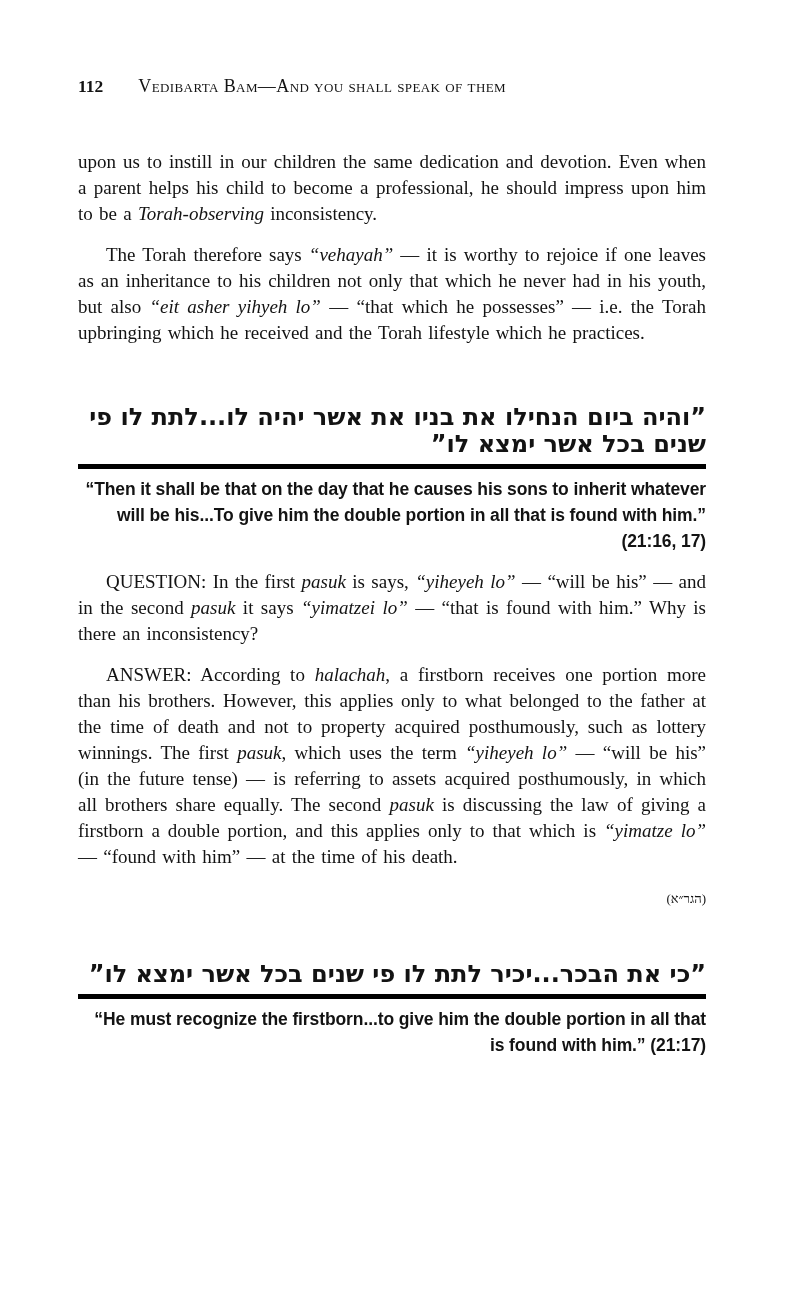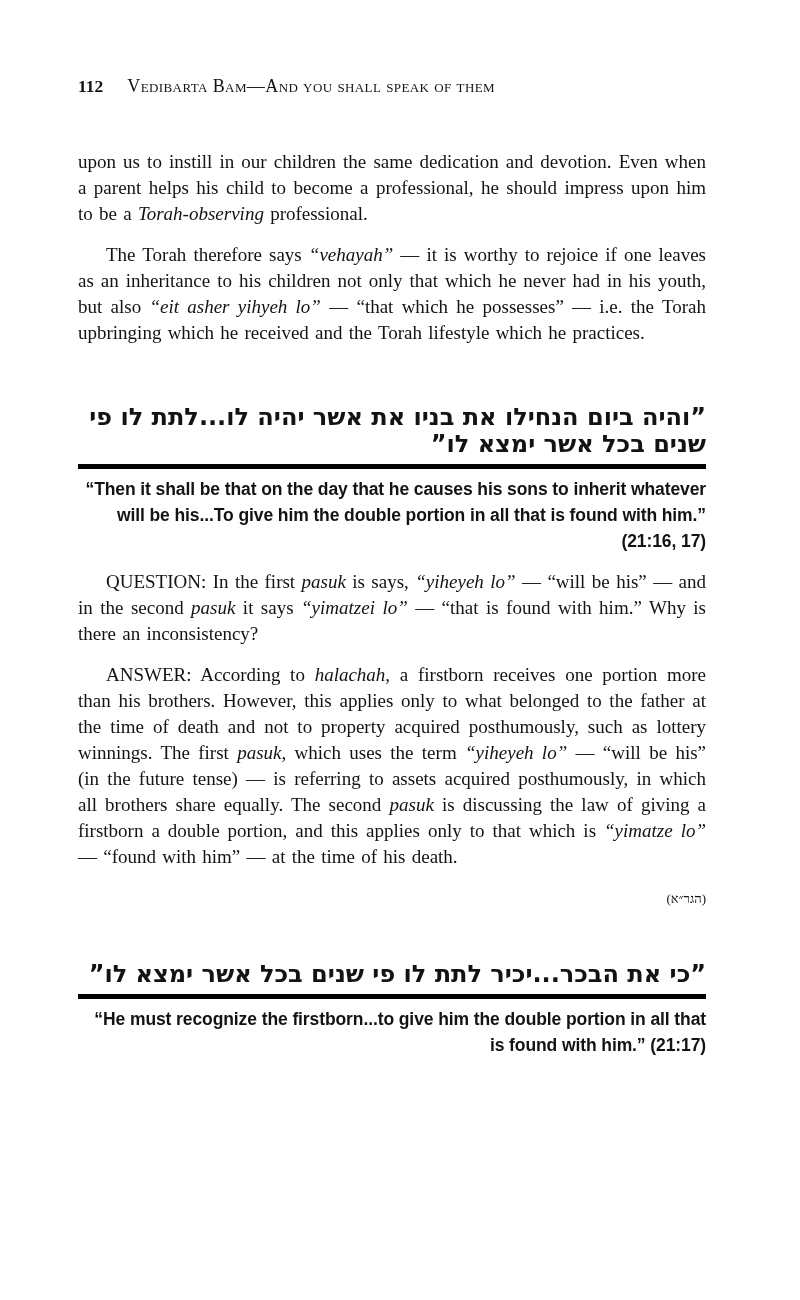--- a/index.html
+++ b/index.html
@@ -26,21 +26,21 @@
     font-family: "Liberation Serif", serif;
     font-weight: bold;
     font-size: 17.5px;
     text-align: center;
   }
   .book-title {
     font-family: "Liberation Serif", serif;
     font-variant: small-caps;
     font-size: 18px;
     letter-spacing: 0.4px;
-    margin-left: 24px;
+    margin-left: 35px;
   }
   .content {
     margin-left: 78px;
     width: 628px;
   }
   p.body {
     font-family: "Liberation Serif", serif;
     font-size: 19px;
     line-height: 26px;
     text-align: justify;
@@ -88,21 +88,21 @@
 </head>
 <body>
 
 <div class="page-header">
   <span class="page-number">112</span>
   <span class="book-title">Vedibarta Bam—And you shall speak of them</span>
 </div>
 
 <div class="content">
 
-  <p class="body first-para"><span>upon us to instill in our children the same dedication and devotion. Even when a parent helps his child to become a professional, he should impress upon him to be a </span><i>Torah-observing</i><span> professional.</span></p>
+  <p class="body first-para"><span>upon us to instill in our children the same dedication and devotion. Even when a parent helps his child to become a professional, he should impress upon him to be a </span><i>Torah-observing</i><span> inconsistency.</span></p>
   <p class="body indent"><span>The Torah therefore says </span><i>“vehayah”</i><span> — it is worthy to rejoice if one leaves as an inheritance to his children not only that which he never had in his youth, but also </span><i>“eit asher yihyeh lo”</i><span> — “that which he possesses” — i.e. the Torah upbringing which he received and the Torah lifestyle which he practices.</span></p>
 
   <section class="commentary">
     <h2 class="hebrew-heading">”והיה ביום הנחילו את בניו את אשר יהיה לו...לתת לו פי שנים בכל אשר ימצא לו”</h2>
     <div class="divider-rule"></div>
     <p class="verse-translation">“Then it shall be that on the day that he causes his sons to inherit whatever will be his...To give him the double portion in all that is found with him.” (21:16, 17)</p>
     <p class="body indent"><span>QUESTION: In the first </span><i>pasuk</i><span> is says, </span><i>“yiheyeh lo”</i><span> — “will be his” — and in the second </span><i>pasuk</i><span> it says </span><i>“yimatzei lo”</i><span> — “that is found with him.” Why is there an inconsistency?</span></p>
     <p class="body indent"><span>ANSWER: According to </span><i>halachah</i><span>, a firstborn receives one portion more than his brothers. However, this applies only to what belonged to the father at the time of death and not to property acquired posthumously, such as lottery winnings. The first </span><i>pasuk</i><span>, which uses the term </span><i>“yiheyeh lo”</i><span> — “will be his” (in the future tense) — is referring to assets acquired posthumously, in which all brothers share equally. The second </span><i>pasuk</i><span> is discussing the law of giving a firstborn a double portion, and this applies only to that which is </span><i>“yimatze lo”</i><span> — “found with him” — at the time of his death.</span></p>
     <p class="source-citation">(הגר״א)</p>
   </section>

